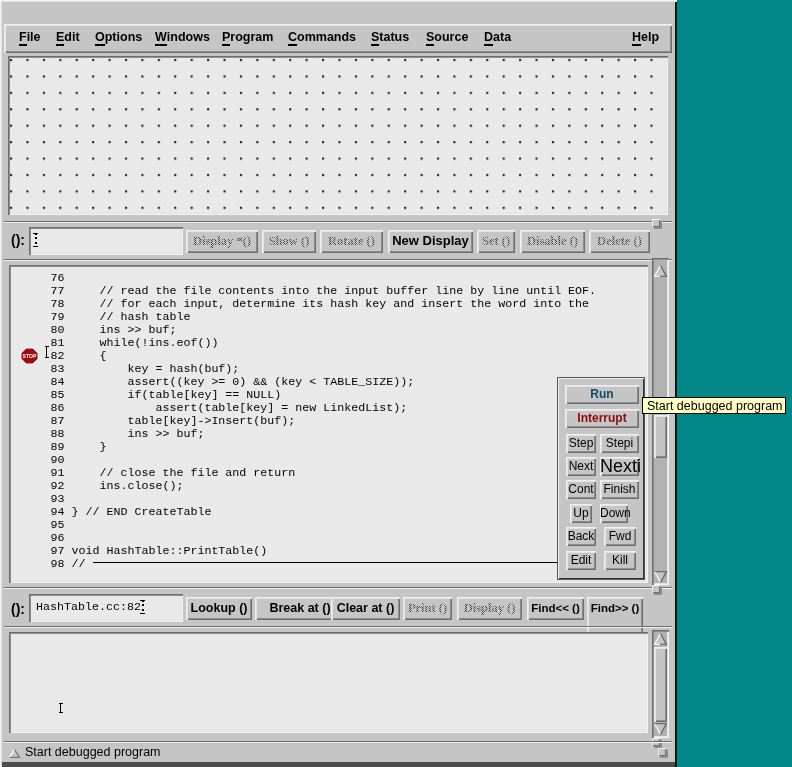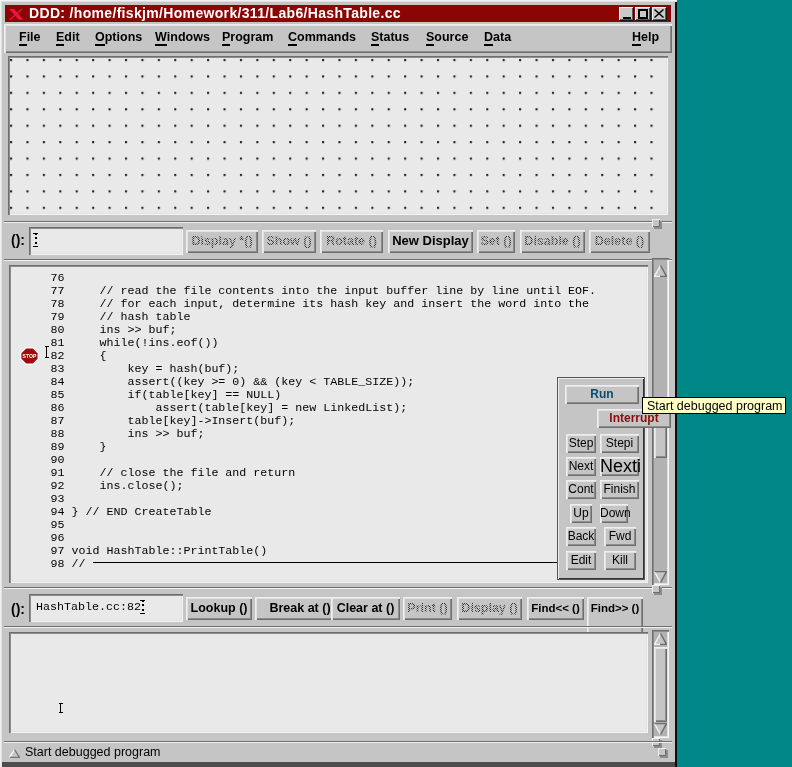--- a/index.html
+++ b/index.html
@@ -5,56 +5,38 @@
 * { margin:0; padding:0; box-sizing:border-box; }
 html,body { width:792px; height:767px; overflow:hidden; }
 body { background:#008888; font-family:"Liberation Sans", sans-serif; position:relative; }
 #win { position:absolute; left:0; top:0; width:677px; height:767px; background:#c5c5c5;
   box-shadow: inset 1px 1px 0 #f2f2f2, inset 2px 2px 0 #e0e0e0, inset -2px 0 0 #0e0e0e; }
 .abs { position:absolute; }
 .raised { box-shadow: inset 1px 1px 0 #efefef, inset 2px 2px 0 #e2e2e2, inset -1px -1px 0 #6e6e6e, inset -2px -2px 0 #8d8d8d; }
 .sunken { box-shadow: inset 1px 1px 0 #6e6e6e, inset 2px 2px 0 #8d8d8d, inset -1px -1px 0 #f5f5f5, inset -2px -2px 0 #e2e2e2; }
 .btn { background:#c5c5c5; box-shadow: inset 1px 1px 0 #efefef, inset 2px 2px 0 #e2e2e2, inset -1px -1px 0 #6e6e6e, inset -2px -2px 0 #8d8d8d;
   font-weight:bold; font-size:12.5px; color:#000; text-align:center; line-height:22px; white-space:nowrap; }
-.btn.dis { color:transparent; background:repeating-conic-gradient(#303030 0% 25%, rgba(0,0,0,0) 0% 50%) 0 0/2px 2px; -webkit-background-clip:text; background-clip:text; }
+.btn.dis { color:transparent; background:repeating-conic-gradient(#303030 0% 25%, rgba(0,0,0,0) 0% 50%) 0 0/2px 2px; -webkit-background-clip:text; background-clip:text;font-family:Liberation Serif, serif; }
 .mono { font-family:"Liberation Mono", monospace; font-size:11.66px; line-height:13px; white-space:pre; color:#000; }
 .sep { height:2px; border-top:1px solid #6e6e6e; border-bottom:1px solid #efefef; }
 .sash { width:8px; height:8px; background:#c5c5c5;
   box-shadow: inset 1px 1px 0 #efefef, inset -1px -1px 0 #6e6e6e, 2px 2px 0 #8d8d8d; }
 .wbtn { background:#c9c9c9; box-shadow: inset 1px 1px 0 #f5f5f5, inset -1px -1px 0 #5a5a5a, 1px 1px 0 #151515; }
 .wicon { position:absolute; }
 .ibeam { width:1px; height:14px; background:#000; }
 .ibeam.dot { width:2px; background:repeating-linear-gradient(to bottom, #000 0 2px, transparent 2px 4.4px); }
 .ibeam.dot:before { width:5px; left:-2px; }
 .ibeam.dot:after { width:5px; left:-2px; }
 .ibeam:before { content:""; position:absolute; left:-1.5px; top:0; width:4px; height:1px; background:#000; }
 .ibeam:after { content:""; position:absolute; left:-1.5px; bottom:0; width:4px; height:1px; background:#000; }
 </style>
 </head>
 <body>
 <div id="win">
 
-  <div class="abs" style="left:5px;top:5px;width:666px;height:17px;background:#8c0505;">
-    <svg class="abs" style="left:4px;top:3.5px;" width="15" height="11" viewBox="0 0 15 11">
-      <polygon points="0.2,0 4.8,0 14.4,10.8 9.8,10.8" fill="#ea1744"></polygon>
-      <line x1="13" y1="0" x2="0.8" y2="10.8" stroke="#ea1744" stroke-width="1.3"></line>
-    </svg>
-    <div class="abs" style="left:24px;top:0px;font-weight:bold;font-size:14px;letter-spacing:0.33px;color:#fff;white-space:nowrap;">DDD: /home/fiskjm/Homework/311/Lab6/HashTable.cc</div>
-    <div class="abs wbtn" style="left:614px;top:2px;width:14px;height:13px;">
-        <div class="wicon" style="left:3.5px;top:9.5px;width:8px;height:2.5px;background:#000;"></div>
-      </div>
-    <div class="abs wbtn" style="left:630px;top:2px;width:15px;height:13px;">
-        <div class="wicon" style="left:2.5px;top:2px;width:10px;height:10px;border:2px solid #000;"></div>
-      </div>
-    <div class="abs wbtn" style="left:647px;top:2px;width:14px;height:13px;">
-      <svg class="abs" style="left:2px;top:2px;" width="10" height="9" viewBox="0 0 10 9">
-          <path d="M1,0 L5,3.5 L9,0 L10,1 L6,4.5 L10,8 L9,9 L5,5.5 L1,9 L0,8 L4,4.5 L0,1 Z" fill="#000"></path>
-        </svg>
-    </div>
-  </div>
 
   <div class="abs raised" style="left:4px;top:24px;width:668px;height:29px;background:#c5c5c5;">
   </div>
   <div class="abs" id="menuitems" style="left:0;top:30px;height:20px;width:677px;font-weight:bold;font-size:12.5px;">
       <div class="abs" style="left:19px;top:0;white-space:nowrap;"><span style="border-bottom:2px solid #000;padding-bottom:1px;display:inline-block;line-height:12px;">F</span>ile</div>
       <div class="abs" style="left:56px;top:0;white-space:nowrap;"><span style="border-bottom:2px solid #000;padding-bottom:1px;display:inline-block;line-height:12px;">E</span>dit</div>
       <div class="abs" style="left:95px;top:0;white-space:nowrap;"><span style="border-bottom:2px solid #000;padding-bottom:1px;display:inline-block;line-height:12px;">O</span>ptions</div>
       <div class="abs" style="left:155px;top:0;white-space:nowrap;"><span style="border-bottom:2px solid #000;padding-bottom:1px;display:inline-block;line-height:12px;">W</span>indows</div>
       <div class="abs" style="left:222px;top:0;white-space:nowrap;"><span style="border-bottom:2px solid #000;padding-bottom:1px;display:inline-block;line-height:12px;">P</span>rogram</div>
       <div class="abs" style="left:288px;top:0;white-space:nowrap;"><span style="border-bottom:2px solid #000;padding-bottom:1px;display:inline-block;line-height:12px;">C</span>ommands</div>
@@ -169,21 +151,21 @@
     <polygon points="5.5,0.5 10.5,8.5 0.5,8.5" fill="#c5c5c5"></polygon>
     <path d="M0.5,8.5 L5.5,0.5" stroke="#fdfdfd" stroke-width="1.4" fill="none"></path>
     <path d="M5.5,0.5 L10.5,8.5 L0.8,8.5" stroke="#757575" stroke-width="1.3" fill="none"></path>
   </svg>
   <div class="abs" style="left:25px;top:745px;font-size:12.5px;">Start debugged program</div>
   <div class="abs" style="left:2px;top:762px;width:673px;height:5px;background:#4d4d4d;"></div>
 
   <div class="abs" id="cmdpanel" style="left:558px;top:378px;width:86px;height:201px;background:#c5c5c5;
     box-shadow: inset 1px 1px 0 #efefef, inset -1px -1px 0 #333, 0 0 0 1px #555;">
       <div class="abs btn" style="left:7px;top:7px;width:74px;height:19px;line-height:18px;font-size:12px;color:#0c4a6e;">Run</div>
-      <div class="abs btn" style="left:7px;top:31px;width:74px;height:19px;line-height:18px;font-size:12px;color:#8e0b0b;margin-left:32px;">Interrupt</div>
+      <div class="abs btn" style="left:7px;top:31px;width:74px;height:19px;line-height:18px;font-size:12px;color:#8e0b0b;">Interrupt</div>
       <div class="abs btn" style="left:8px;top:56px;width:30px;height:19px;line-height:18px;font-size:12px;font-weight:normal;">Step</div>
       <div class="abs btn" style="left:42px;top:56px;width:39px;height:19px;line-height:18px;font-size:12px;font-weight:normal;">Stepi</div>
       <div class="abs btn" style="left:8px;top:79px;width:30px;height:19px;line-height:18px;font-size:12px;font-weight:normal;">Next</div>
       <div class="abs btn" style="left:42px;top:79px;width:39px;height:19px;line-height:18px;font-size:18px;font-weight:normal;">Nexti</div>
       <div class="abs btn" style="left:8px;top:102px;width:30px;height:19px;line-height:18px;font-size:12px;font-weight:normal;">Cont</div>
       <div class="abs btn" style="left:42px;top:102px;width:39px;height:19px;line-height:18px;font-size:12px;font-weight:normal;">Finish</div>
       <div class="abs btn" style="left:12px;top:126px;width:22px;height:19px;line-height:18px;font-size:12px;font-weight:normal;">Up</div>
       <div class="abs btn" style="left:42px;top:126px;width:28px;height:19px;line-height:18px;font-size:12px;font-weight:normal;">Down</div>
       <div class="abs btn" style="left:8px;top:149px;width:30px;height:19px;line-height:18px;font-size:12px;font-weight:normal;">Back</div>
       <div class="abs btn" style="left:46px;top:149px;width:32px;height:19px;line-height:18px;font-size:12px;font-weight:normal;">Fwd</div>

